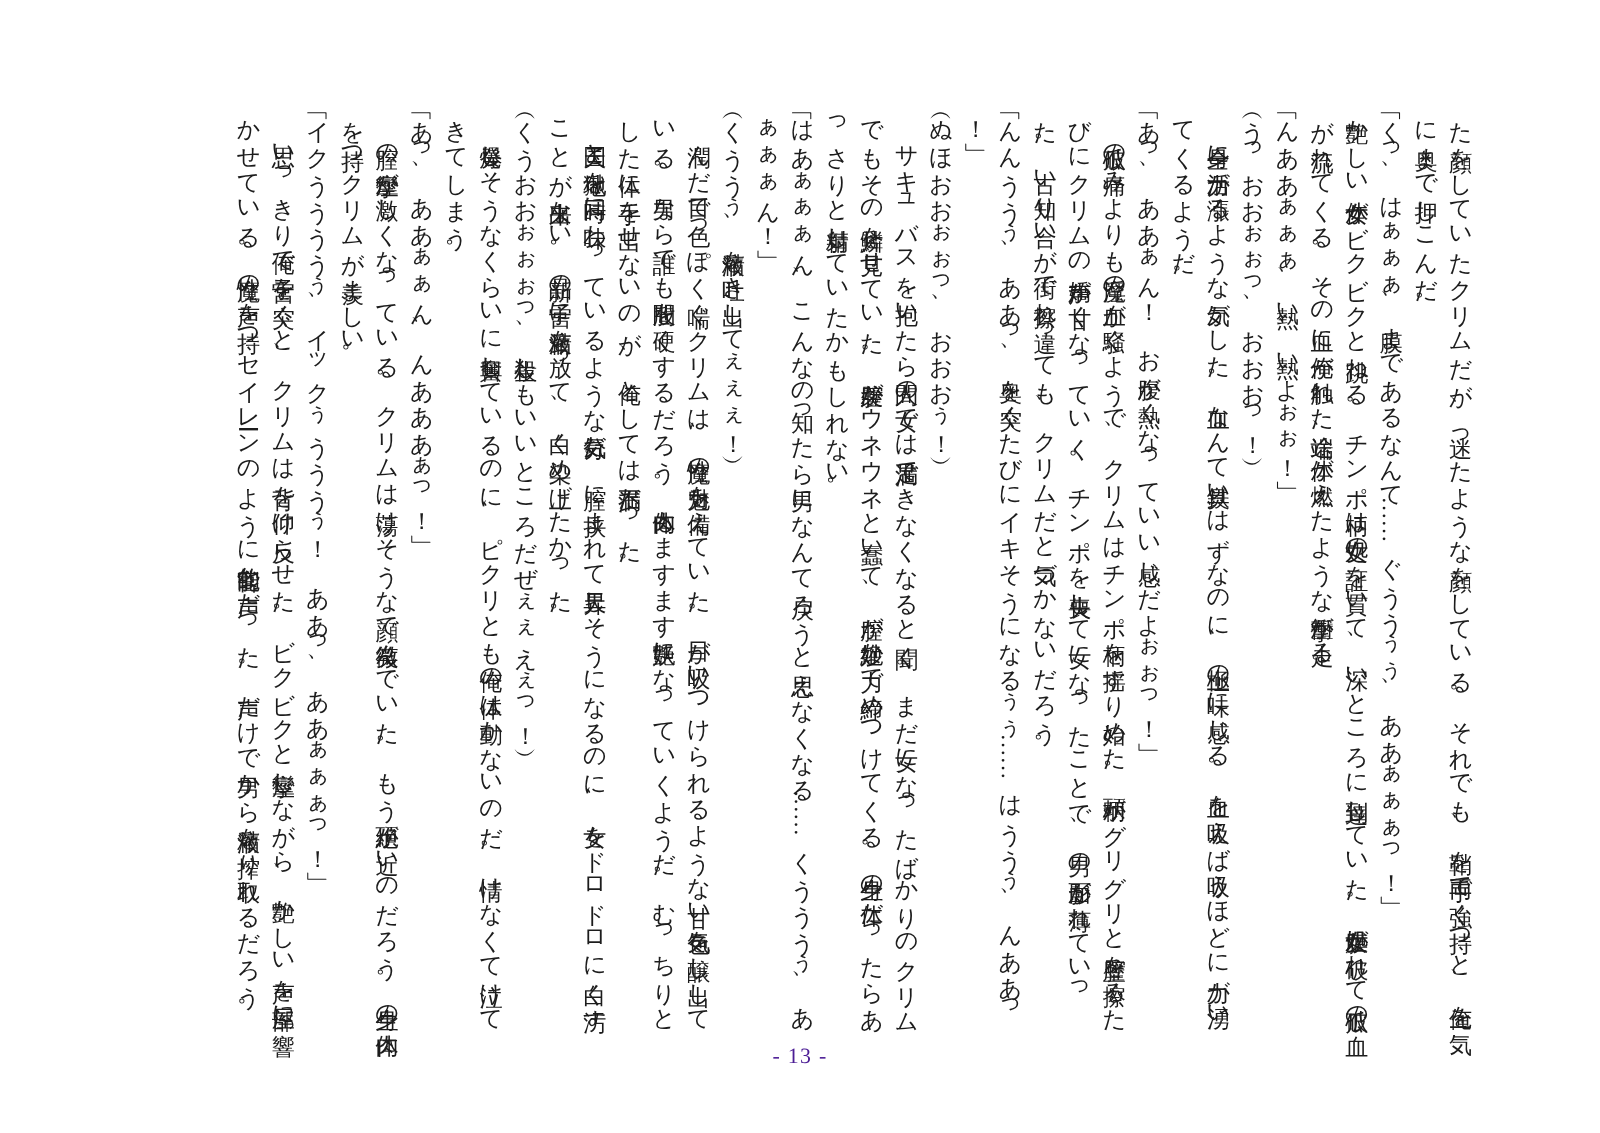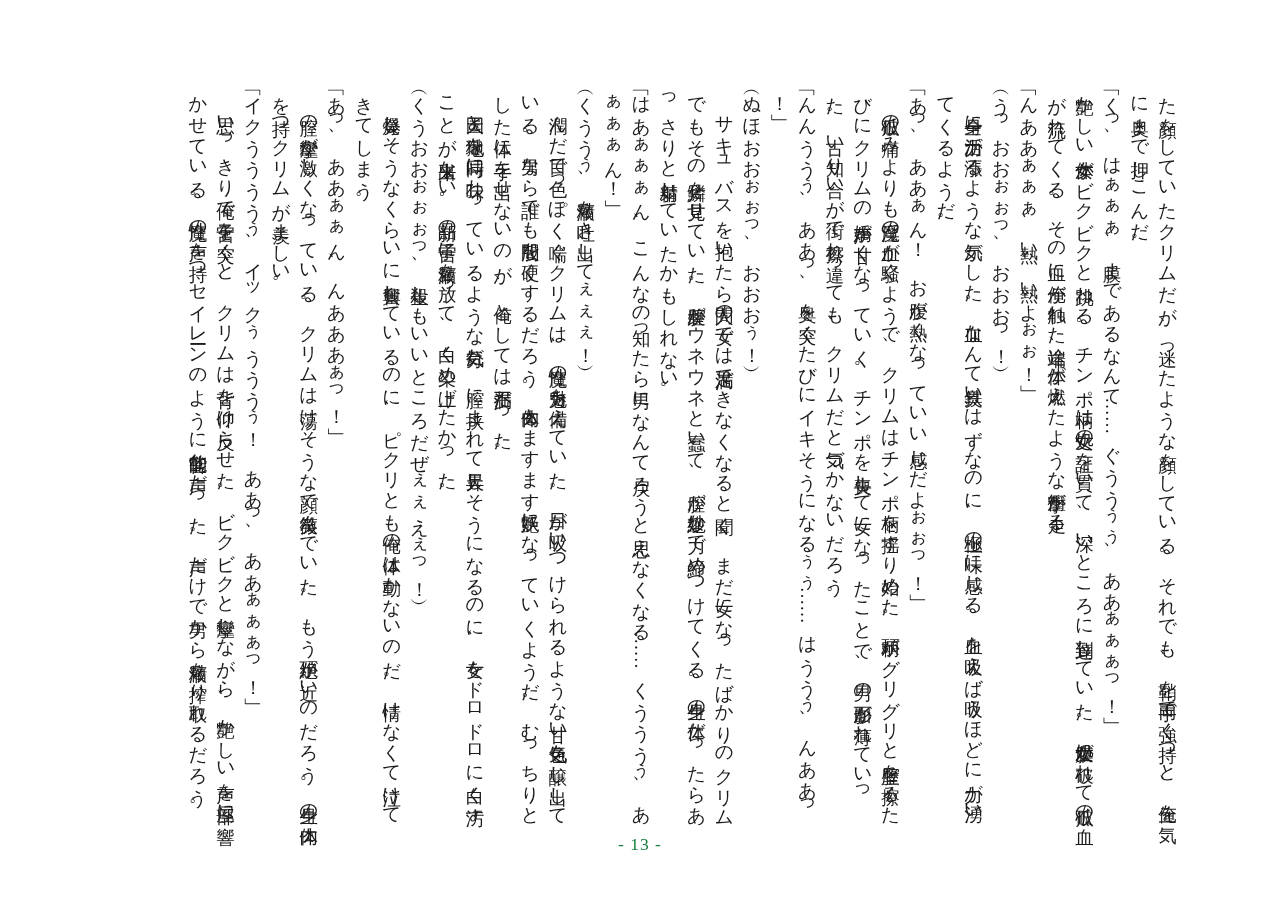--- a/index.html
+++ b/index.html
@@ -38,21 +38,21 @@
     text-indent: 1em;
   }
   .footer {
     position: absolute;
     left: 0;
     top: 834px;
     width: 100%;
     text-align: center;
     font-size: 17.5px;
     letter-spacing: 1px;
-    color: #15803d;
+    color: #4c1d95;
   }
 </style>
 </head>
 <body>
 
 <div class="sheet">
   <div class="text-block" id="text-block">
       <p class="">た顔をしていたクリムだが、迷ったような顔をしている。それでも、鞘を両手で強く持つと、俺を一気に奥まで押しこんだ。</p>
       <p class="">「くっ、はぁぁぁ、膜まであるなんて……ぐううぅぅ、ああぁぁぁっ！」</p>
       <p class="">艶かしい女体がビクビクと跳ねる。チンポ柄は処女の証を貫いて、深いところに到達していた。処女膜が破れて破瓜の血が流れてくる。その血に俺が触れた途端、体が燃えたような衝撃が走る。</p>

